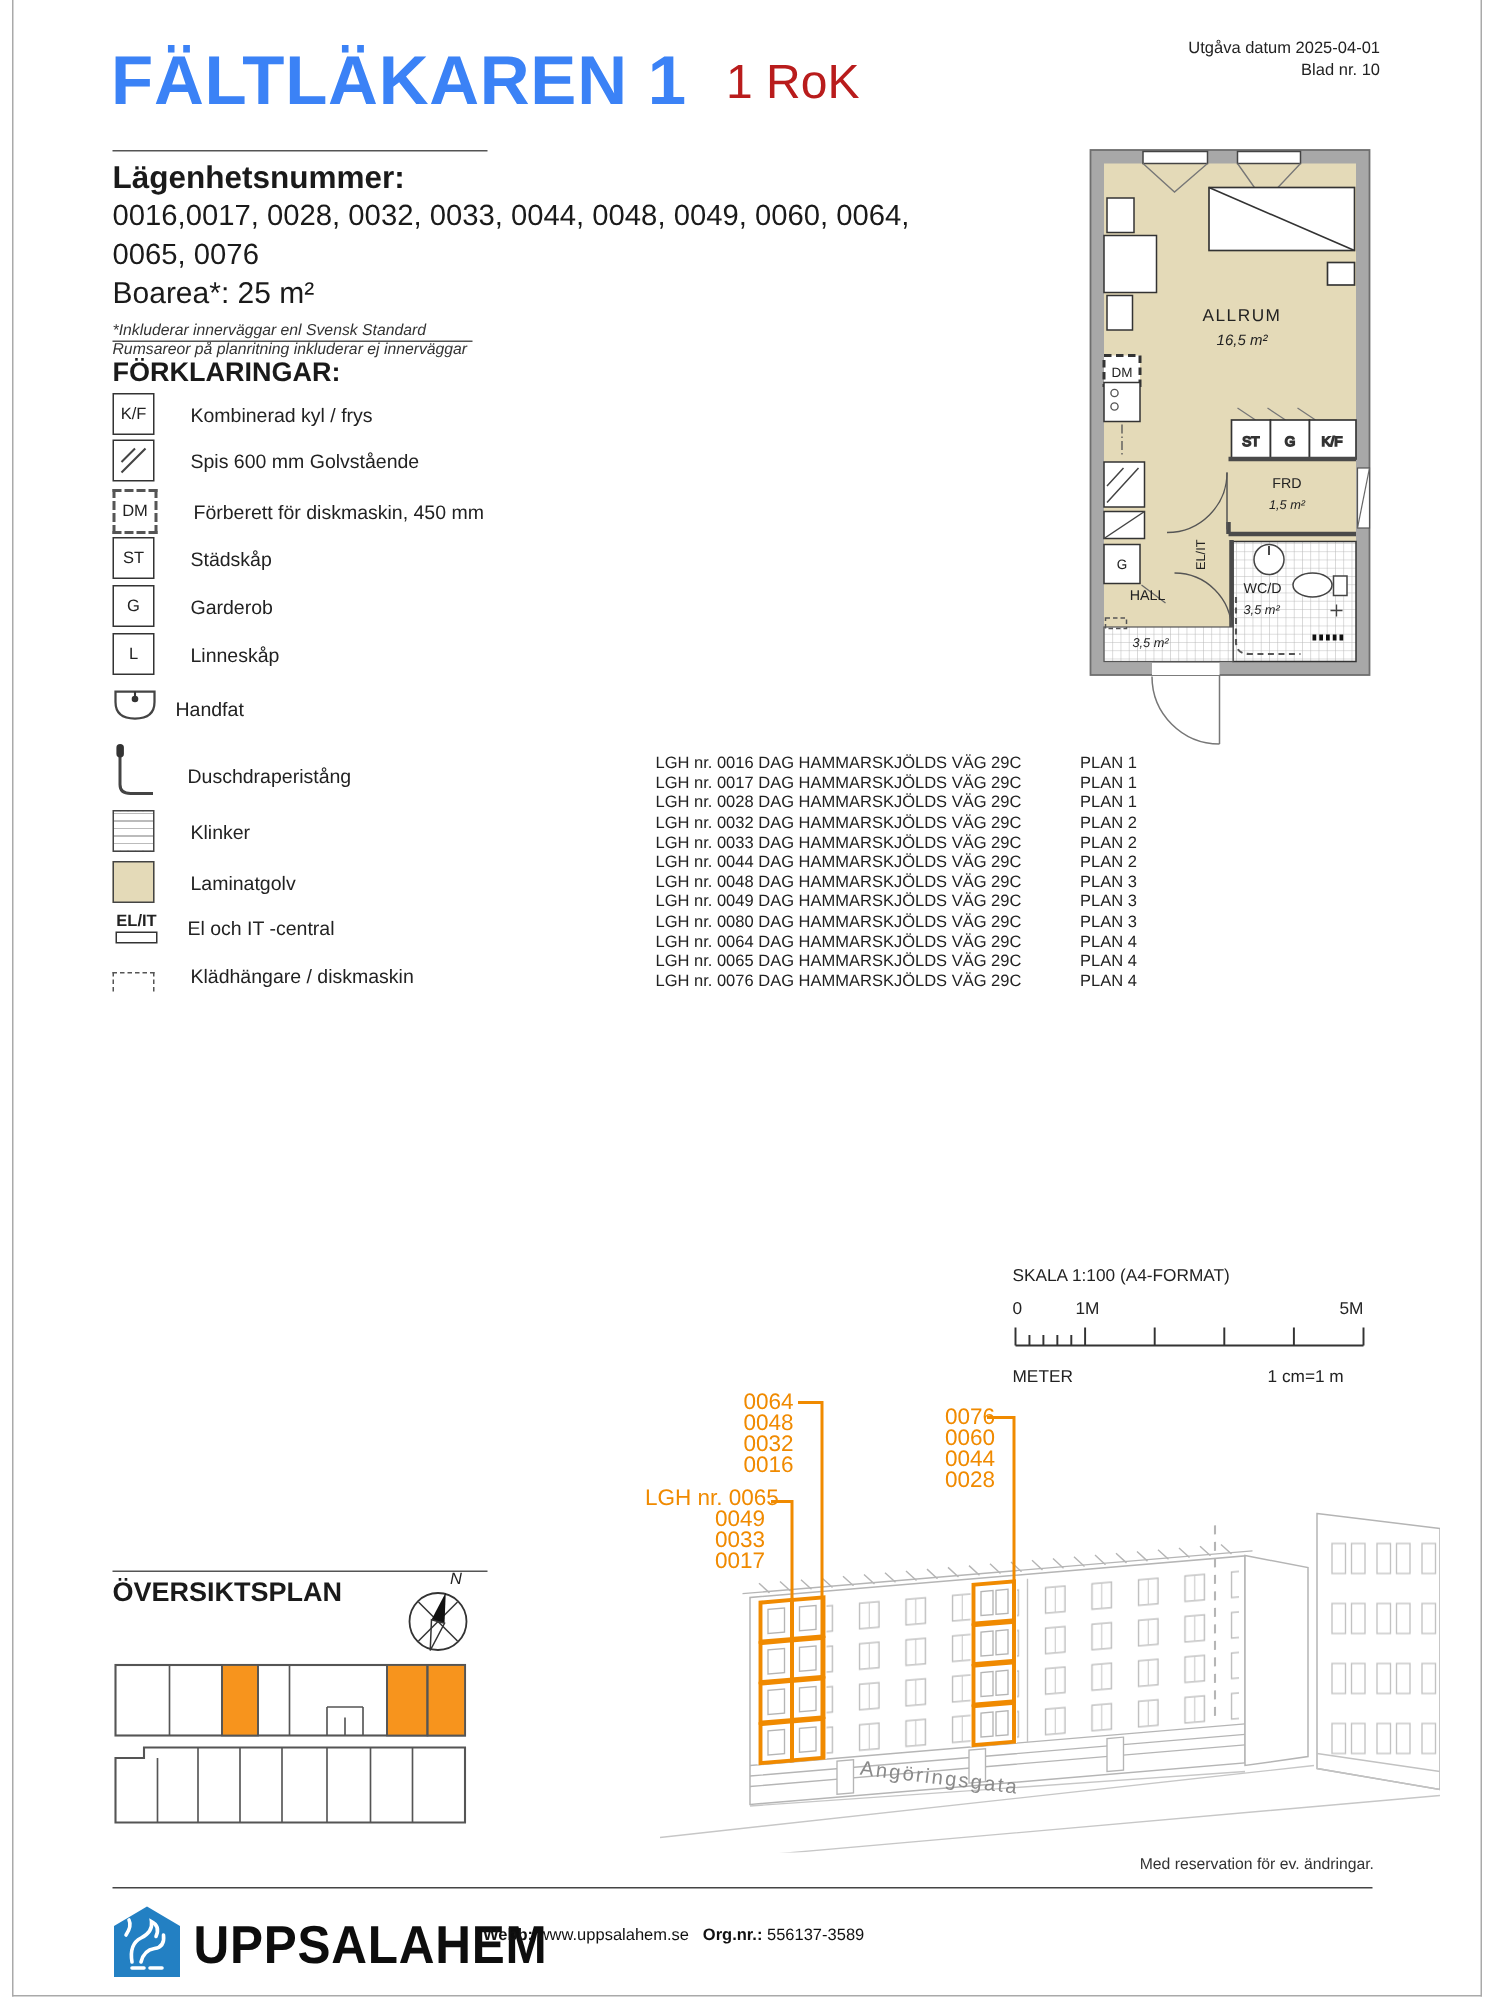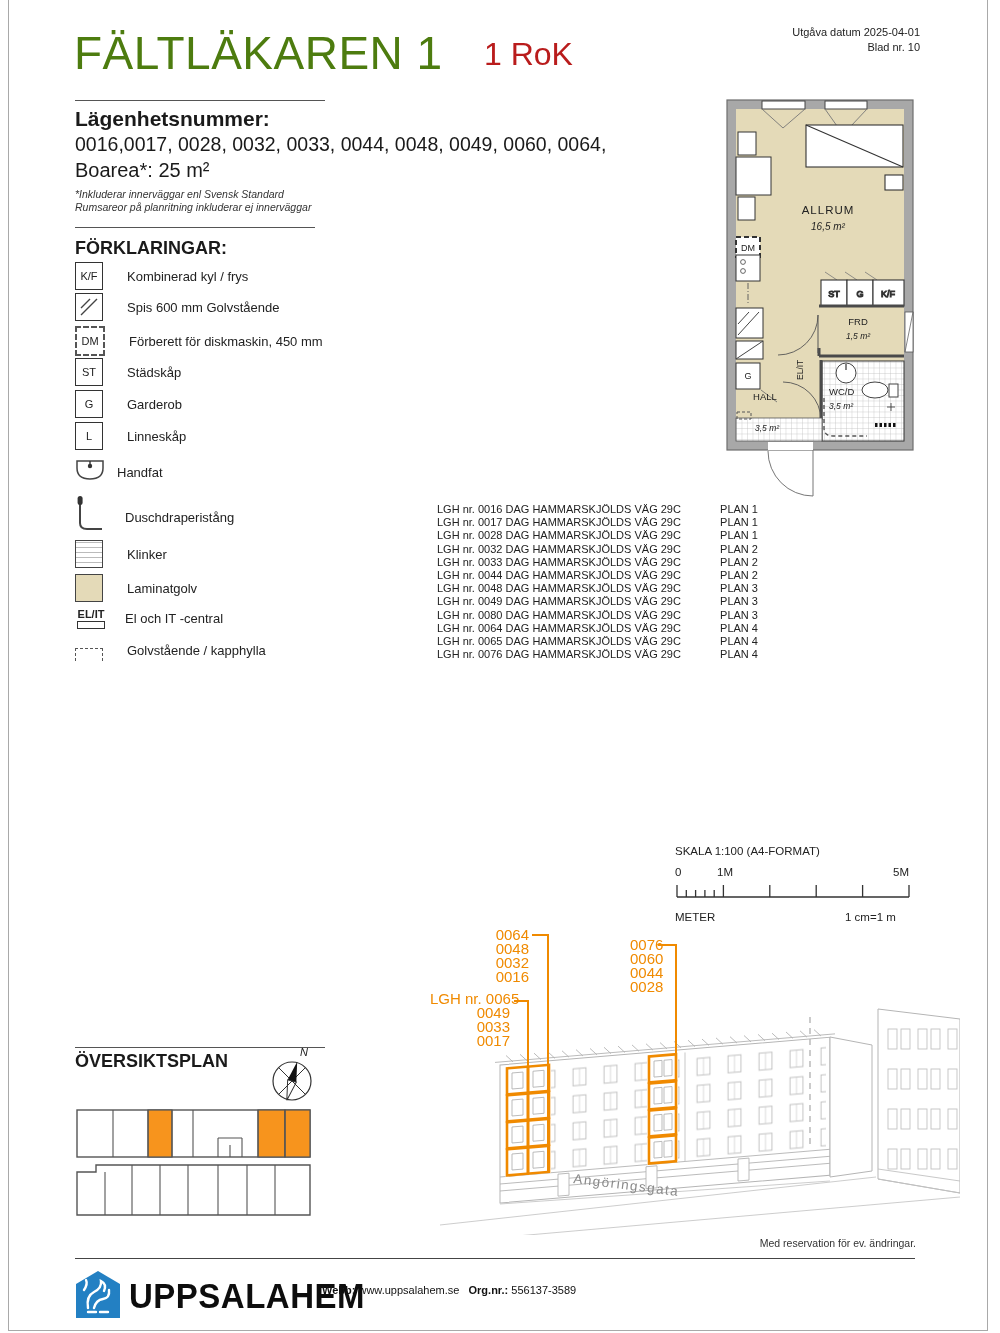--- a/index.html
+++ b/index.html
@@ -3,21 +3,21 @@
 <meta charset="utf-8">
 <style>
   html,body{margin:0;padding:0;}
   body{width:1000px;height:1333px;position:relative;background:#fff;
        font-family:"Liberation Sans","DejaVu Sans",sans-serif;color:#1a1a1a;overflow:hidden;}
   .abs{position:absolute;}
   
   .page-frame{left:8px;top:0;width:978px;height:1330px;border-left:1px solid #a9a9a9;
               border-right:1px solid #a9a9a9;border-bottom:1px solid #a9a9a9;}
   
-  .title{left:74px;top:26px;font-size:46px;font-weight:normal;color:#4d7c0f;letter-spacing:.5px;}
+  .title{left:74px;top:26px;font-size:46px;font-weight:bold;color:#3b82f6;letter-spacing:.5px;}
   .subtitle{left:484px;top:36px;font-size:32px;font-weight:400;color:#b91c1c;}
   .issue{left:740px;top:25px;width:180px;font-size:11px;text-align:right;line-height:15px;color:#222;}
   .rule{height:0;border-top:1.5px solid #555;}
   
   .apt{left:75px;top:107px;width:620px;}
   .apt h2{margin:0;font-size:21px;}
   .apt .nums{font-size:19.5px;line-height:26px;}
   .apt .area{font-size:20px;margin-top:2px;}
   .apt .fine{font-size:10.5px;line-height:13px;color:#333;margin-top:6px;font-style:italic;}
   
@@ -62,20 +62,21 @@
 <div class="abs subtitle">1 RoK</div>
 <div class="abs issue">
   <div>Utgåva datum 2025-04-01</div>
   <div>Blad nr. 10</div>
 </div>
 <div class="abs rule" style="left:75px;top:100px;width:250px;"></div>
 
 <div class="abs apt">
   <h2>Lägenhetsnummer:</h2>
   <div class="nums">0016,0017, 0028, 0032, 0033, 0044, 0048, 0049, 0060, 0064,</div>
+  <div class="nums">0065, 0076</div>
   <div class="area">Boarea*: 25 m²</div>
   <div class="fine">
     <div>*Inkluderar innerväggar enl Svensk Standard</div>
     <div>Rumsareor på planritning inkluderar ej innerväggar</div>
   </div>
 </div>
 <div class="abs rule" style="left:75px;top:227px;width:240px;"></div>
 
 <div class="abs leg-head">FÖRKLARINGAR:</div>
 
@@ -136,21 +137,21 @@
 </div>
 <div class="abs leg-row" style="top:608px;">
   <div class="elit-ic">
     <div>EL/IT</div>
     <div class="bar"></div>
   </div>
   <div class="leg-label" style="margin-left:18px;">El och IT -central</div>
 </div>
 <div class="abs leg-row" style="top:640px;">
   <div class="coat-ic"></div>
-  <div class="leg-label">Golvstående / kapphylla</div>
+  <div class="leg-label">Klädhängare / diskmaskin</div>
 </div>
 
 <svg class="abs" style="left:725px;top:98px;" width="192" height="405" viewBox="0 0 192 405">
   <defs>
     <pattern id="tile" width="5.5" height="5.5" patternUnits="userSpaceOnUse">
       <rect width="5.5" height="5.5" fill="#fff"></rect>
       <path d="M0 0 H5.5 M0 0 V5.5" stroke="#b9b9b9" stroke-width="0.7"></path>
     </pattern>
   </defs>
 

